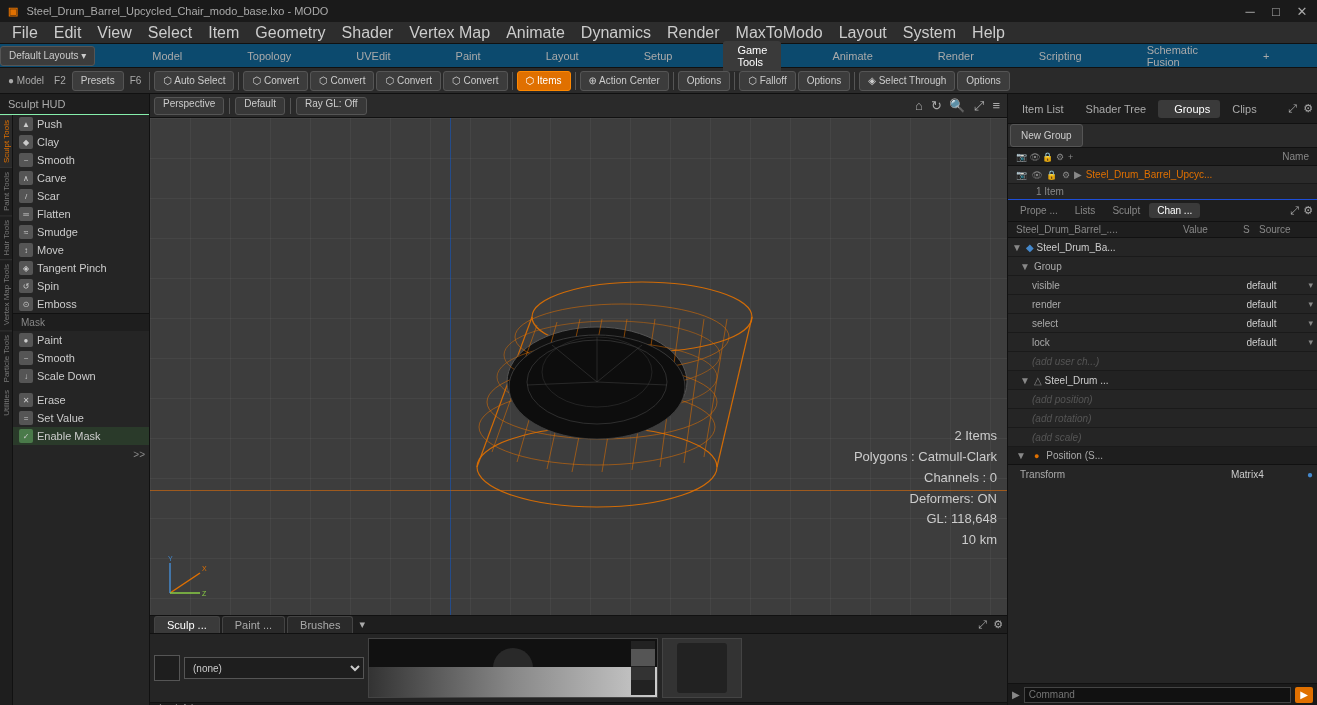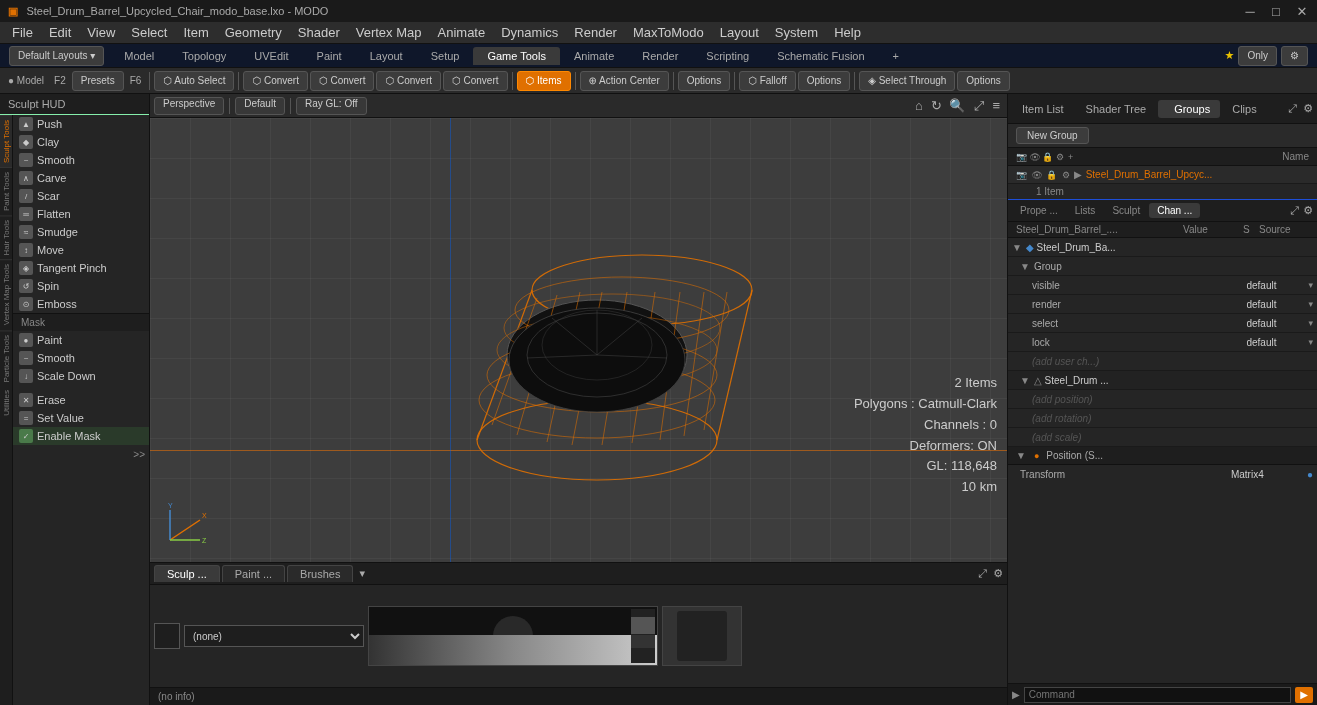--- a/index.html
+++ b/index.html
@@ -6,24 +6,24 @@
     body { width: 1317px; height: 705px; background: #2b2b2b; font-family: Arial, sans-serif; font-size: 11px; color: #ccc; overflow: hidden; }
 
     
     .title-bar { height: 22px; background: #1a1a1a; display: flex; align-items: center; justify-content: space-between; padding: 0 8px; color: #aaa; font-size: 11px; }
     .title-bar-left { display: flex; align-items: center; gap: 4px; }
     .title-bar-right { display: flex; gap: 12px; }
     .title-btn { width: 14px; height: 14px; display: flex; align-items: center; justify-content: center; color: #aaa; cursor: pointer; font-size: 13px; }
 
     
     .menu-bar { height: 22px; background: #2d2d2d; display: flex; align-items: center; padding: 0 4px; border-bottom: 1px solid #111; }
-    .menu-item { padding: 2px 8px; color: #ccc; cursor: pointer; font-size: 13px; }
-
-    
-    .tab-bar1 { height: 24px; background: #0f172a; display: flex; align-items: center; padding: 0 9px; border-bottom: 1px solid #111; }
+    .menu-item { padding: 2px 8px; color: #ccc; cursor: pointer; font-size: 16px; }
+
+    
+    .tab-bar1 { height: 24px; background: #0c4a6e; display: flex; align-items: center; padding: 0 0; border-bottom: 1px solid #111; gap: 37px; }
     .tab1 { padding: 3px 14px; color: #aaa; cursor: pointer; font-size: 11px; border-radius: 3px 3px 0 0; }
     .tab1.active { background: #3a3a3a; color: #fff; }
     .tab-spacer { flex: 1; }
     .tab-right { display: flex; align-items: center; gap: 4px; }
 
     
     .toolbar { height: 26px; background: #2a2a2a; display: flex; align-items: center; padding: 0 4px; gap: 2px; border-bottom: 1px solid #111; }
     .toolbar-btn { height: 20px; padding: 0 8px; background: #3c3c3c; border: 1px solid #555; border-radius: 3px; color: #ccc; font-size: 10px; cursor: pointer; display: flex; align-items: center; gap: 3px; white-space: nowrap; }
     .toolbar-btn.active { background: #e07000; border-color: #ff8800; color: #fff; }
     .toolbar-sep { width: 1px; height: 18px; background: #555; margin: 0 2px; }
@@ -42,41 +42,41 @@
     
     .viewport-area { flex: 1; display: flex; flex-direction: column; background: #1a1a1a; }
     .viewport-toolbar { height: 24px; background: #2a2a2a; display: flex; align-items: center; padding: 0 4px; gap: 2px; border-bottom: 1px solid #111; }
     .vp-btn { height: 18px; padding: 0 8px; background: #383838; border: 1px solid #555; border-radius: 3px; color: #ccc; font-size: 10px; cursor: pointer; }
     .vp-sep { width: 1px; height: 16px; background: #555; margin: 0 3px; }
     .viewport-canvas { flex: 1; background: #3d3d3d; position: relative; overflow: hidden; }
     .vp-info { position: absolute; bottom: 64px; right: 10px; text-align: right; color: #ccc; font-size: 13px; line-height: 1.6; }
     .vp-axes { position: absolute; bottom: 10px; left: 10px; }
 
     
-    .bottom-panel { height: 143px; background: #252525; border-top: 1px solid #111; display: flex; flex-direction: column; }
+    .bottom-panel { height: 90px; background: #252525; border-top: 1px solid #111; display: flex; flex-direction: column; }
     .bottom-tabs { height: 22px; background: #1e1e1e; display: flex; align-items: center; padding: 0 4px; gap: 2px; border-bottom: 1px solid #111; }
     .bottom-tab { padding: 2px 12px; color: #aaa; cursor: pointer; font-size: 11px; background: #2a2a2a; border-radius: 3px 3px 0 0; border: 1px solid #444; border-bottom: none; }
     .bottom-tab.active { background: #3a3a3a; color: #fff; }
     .bottom-select { height: 22px; background: #1e1e1e; border: 1px solid #555; color: #ccc; font-size: 10px; padding: 0 4px; width: 180px; }
     .thumbnail-area { display: flex; gap: 4px; }
     .thumb-main { width: 290px; height: 60px; background: #111; border: 1px solid #444; position: relative; overflow: hidden; }
     .thumb-side { width: 80px; height: 60px; background: #444; border: 1px solid #444; }
     .thumb-gradient { position: absolute; bottom: 0; left: 0; right: 0; height: 30px; background: linear-gradient(to right, #333, #888, #ccc); }
     .status-bar { height: 18px; background: #1a1a1a; display: flex; align-items: center; padding: 0 8px; border-top: 1px solid #111; }
     .status-text { color: #888; font-size: 10px; }
 
     
     .right-panel { width: 310px; background: #252525; border-left: 1px solid #111; display: flex; flex-direction: column; }
     .right-top { height: 30px; background: #1e1e1e; display: flex; align-items: center; padding: 0 4px; gap: 2px; border-bottom: 1px solid #111; }
     .right-tab { padding: 3px 10px; color: #aaa; cursor: pointer; font-size: 11px; }
     .right-tab.active { background: #3a3a3a; color: #fff; border-radius: 3px; padding-left: 16px; }
     .right-content { flex: 1; overflow-y: auto; }
 
     
-    .groups-header { height: 24px; background: #2a2a2a; display: flex; align-items: center; padding: 0 8px; border-bottom: 1px solid #111; }
+    .groups-header { height: 24px; background: #2a2a2a; display: flex; padding: 0 2px; border-bottom: 1px solid #111; }
     .new-group-btn { padding: 2px 10px; background: #3c3c3c; border: 1px solid #555; border-radius: 3px; color: #ccc; font-size: 10px; cursor: pointer; }
 
     
     .channels-panel { border-top: 1px solid #1d4ed8; }
     .channels-tabs { height: 22px; background: #1e1e1e; display: flex; align-items: center; padding: 0 4px; gap: 1px; border-bottom: 1px solid #111; }
     .ch-tab { padding: 2px 8px; color: #888; cursor: pointer; font-size: 10px; border-radius: 3px; }
     .ch-tab.active { background: #3a3a3a; color: #fff; }
     .ch-row { display: flex; align-items: center; padding: 2px 4px; border-bottom: 1px solid #1a1a1a; min-height: 19px; }
     .ch-indent { padding-left: 12px; }
     .ch-indent2 { padding-left: 24px; }

